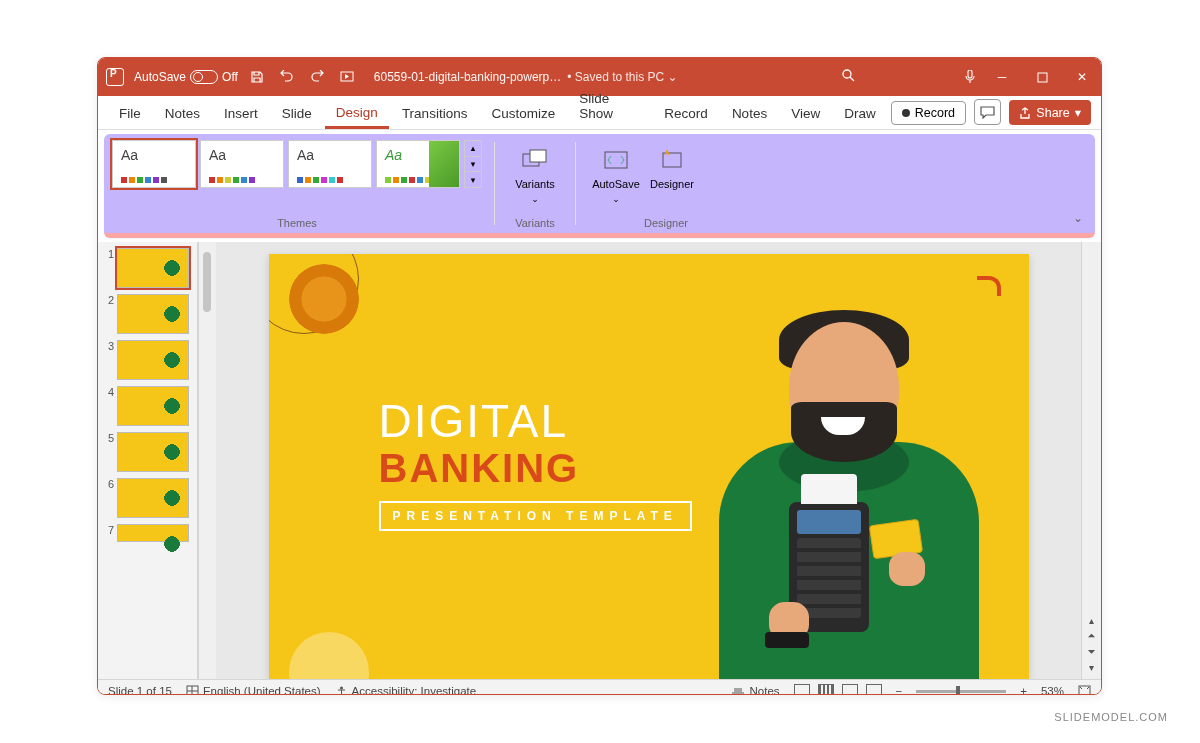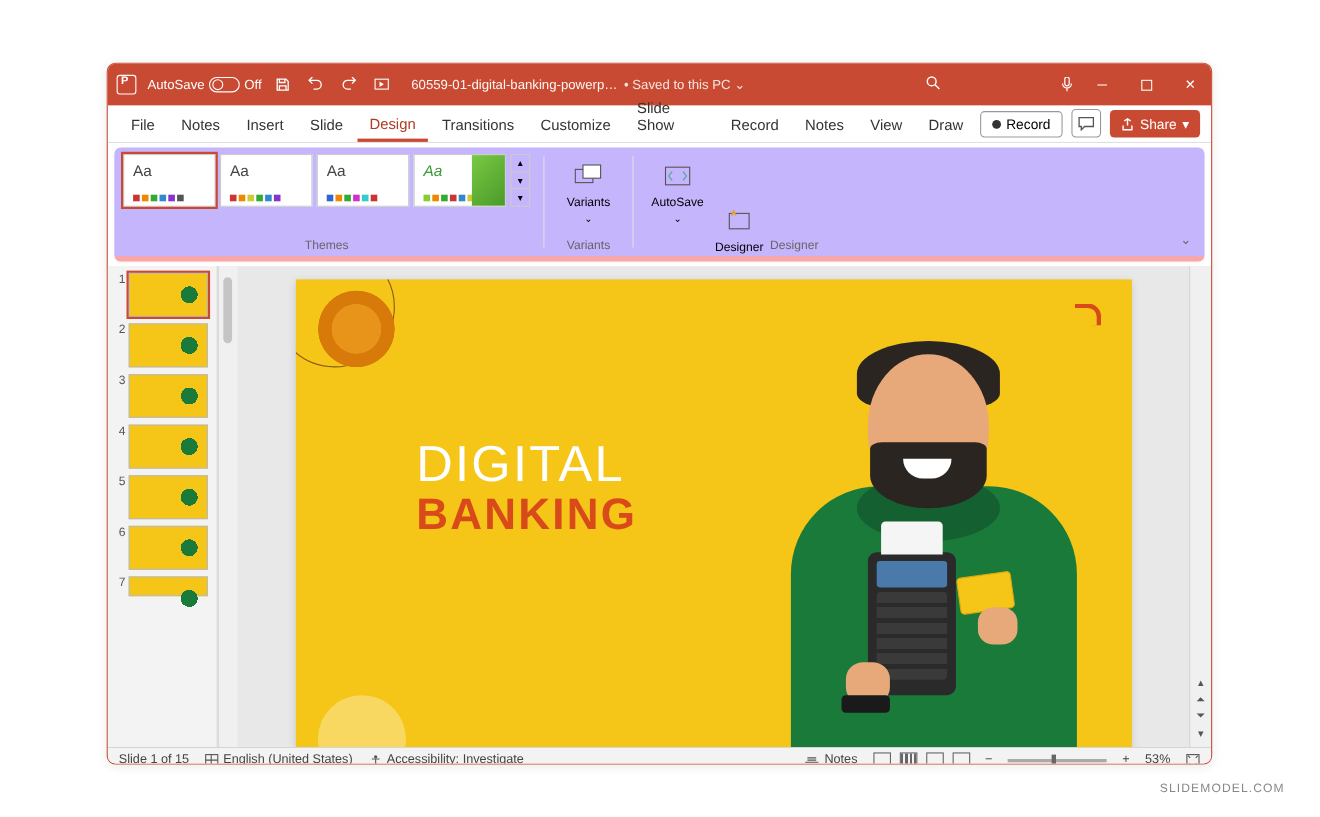--- a/index.html
+++ b/index.html
@@ -262,21 +262,21 @@
           <div class="ic">
               <svg width="26" height="22" viewBox="0 0 26 22">
                 <rect x="2" y="3" width="22" height="16" fill="none" stroke="#555"></rect>
                 <path d="M8 7l-3 4 3 4M18 7l3 4-3 4" fill="none" stroke="#4a8"></path>
               </svg>
             </div>
           <span>AutoSave</span>
             <span style="font-size:9px">⌄</span>
         </div>
       </div>
-      <div style="display:flex;flex-direction:row;align-items:flex-end;height:100%">
+      <div style="display:flex;flex-direction:column;align-items:flex-start;height:100%">
         <div class="ribbon-btn">
           <div class="ic">
               <svg width="26" height="22" viewBox="0 0 26 22">
                 <rect x="4" y="4" width="18" height="14" fill="none" stroke="#555"></rect>
                 <path d="M8 2l2 4M8 2l-2 4M8 2v-1" stroke="#e8a020" stroke-width="1.5"></path>
               </svg>
             </div>
           <span>Designer</span>
         </div>
         <div class="ribbon-group-label">Designer</div>
@@ -320,20 +320,21 @@
 
     <div class="canvas-area">
       <div class="slide">
         <div class="deco-circle-1"></div>
         <div class="deco-circle-2"></div>
         <div class="deco-circle-3"></div>
         <div class="deco-mark"></div>
         <div class="slide-text">
           <div class="line1">DIGITAL</div>
           <div class="line2">BANKING</div>
+          <div class="line3">PRESENTATION TEMPLATE</div>
         </div>
         <div class="person">
           <div class="body"></div>
           <div class="hood"></div>
           <div class="hair"></div>
           <div class="head"></div>
           <div class="beard"></div>
           <div class="mouth"></div>
           <div class="pos"></div>
           <div class="screen"></div>

